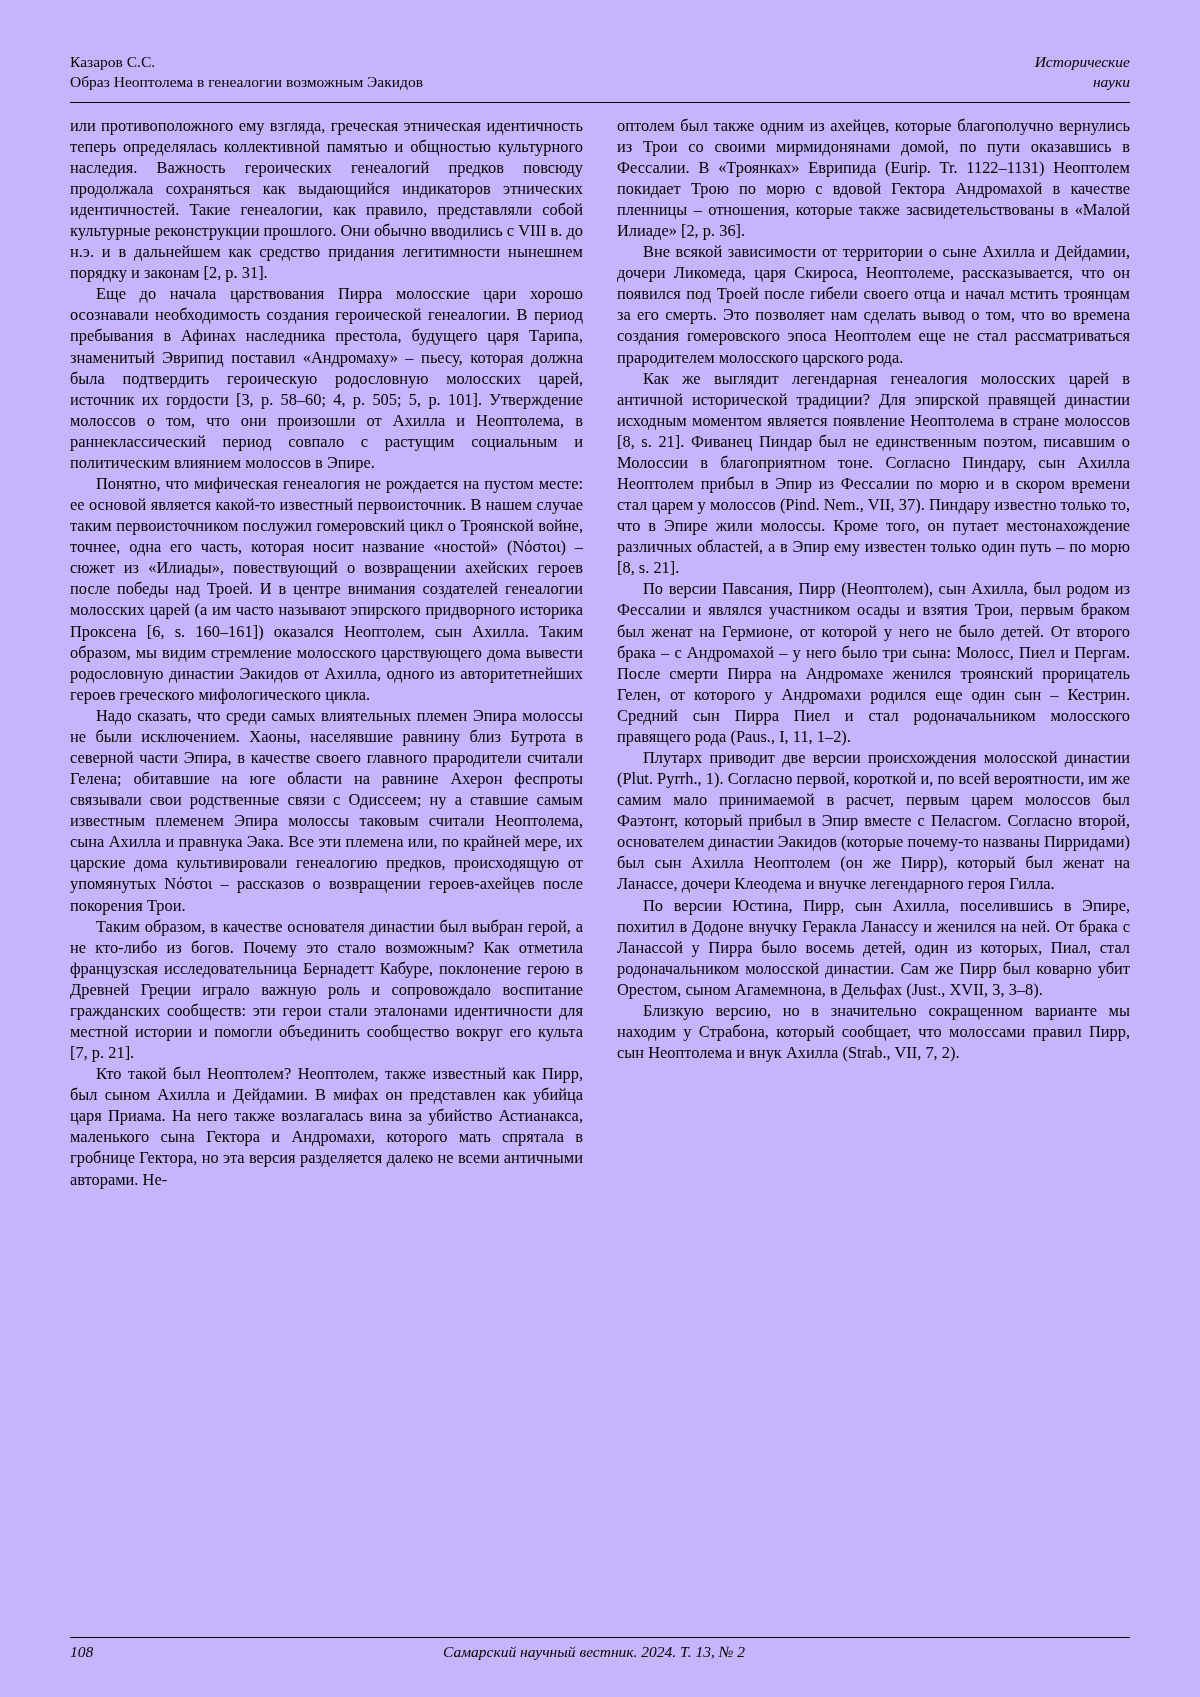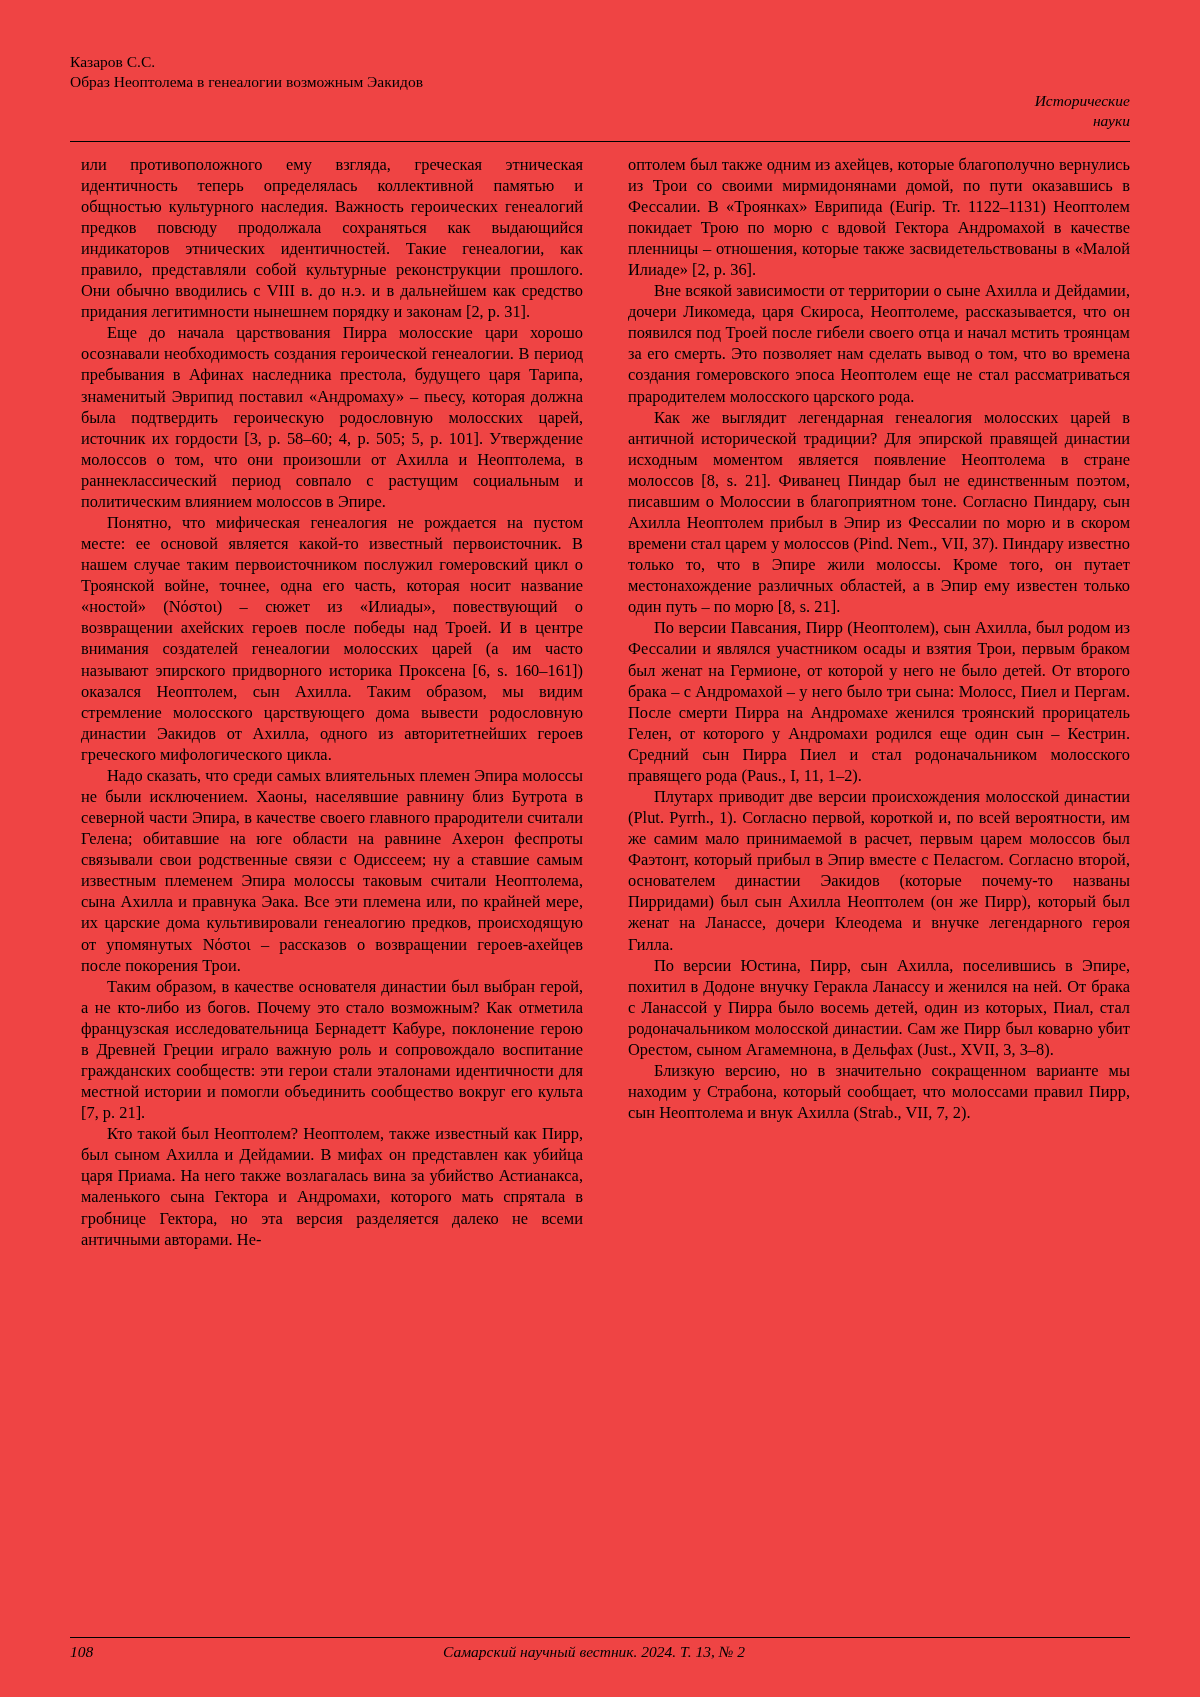--- a/index.html
+++ b/index.html
@@ -5,21 +5,21 @@
   html, body {
     margin: 0;
     padding: 0;
     background: #ffffff;
   }
   .page {
     position: relative;
     width: 1200px;
     height: 1697px;
     margin: 0 auto;
-    background: #ef4444;
+    background: #c4b5fd;
     box-sizing: border-box;
     padding: 52px 70px 40px 70px;
     font-family: "Liberation Serif", "DejaVu Serif", serif;
     color: #000000;
   }
   
   .header {
     display: flex;
     justify-content: space-between;
     align-items: flex-start;
@@ -31,42 +31,40 @@
     max-width: 62%;
   }
   .header-left .line1 { font-style: normal; }
   .header-left .line2 { font-style: normal; }
   .header-right {
     text-align: right;
     font-style: italic;
     line-height: 1.28;
     white-space: pre-line;
     min-width: 150px;
-    margin-top: 39px;
   }
   .header-rule {
     border: none;
     border-top: 1px solid #000;
     margin: 6px 0 12px 0;
   }
   
   .columns {
     display: flex;
     gap: 34px;
     height: 1468px;
     overflow: hidden;
   }
   .col {
     width: 513px;
     font-size: 16.4px;
     line-height: 1.285;
     text-align: justify;
     text-justify: inter-word;
     hyphens: manual;
-    margin-left: 11px;
   }
   .col p {
     margin: 0;
     text-indent: 26px;
   }
   .col p.cont {
     text-indent: 0;
   }
   
   .footer {

